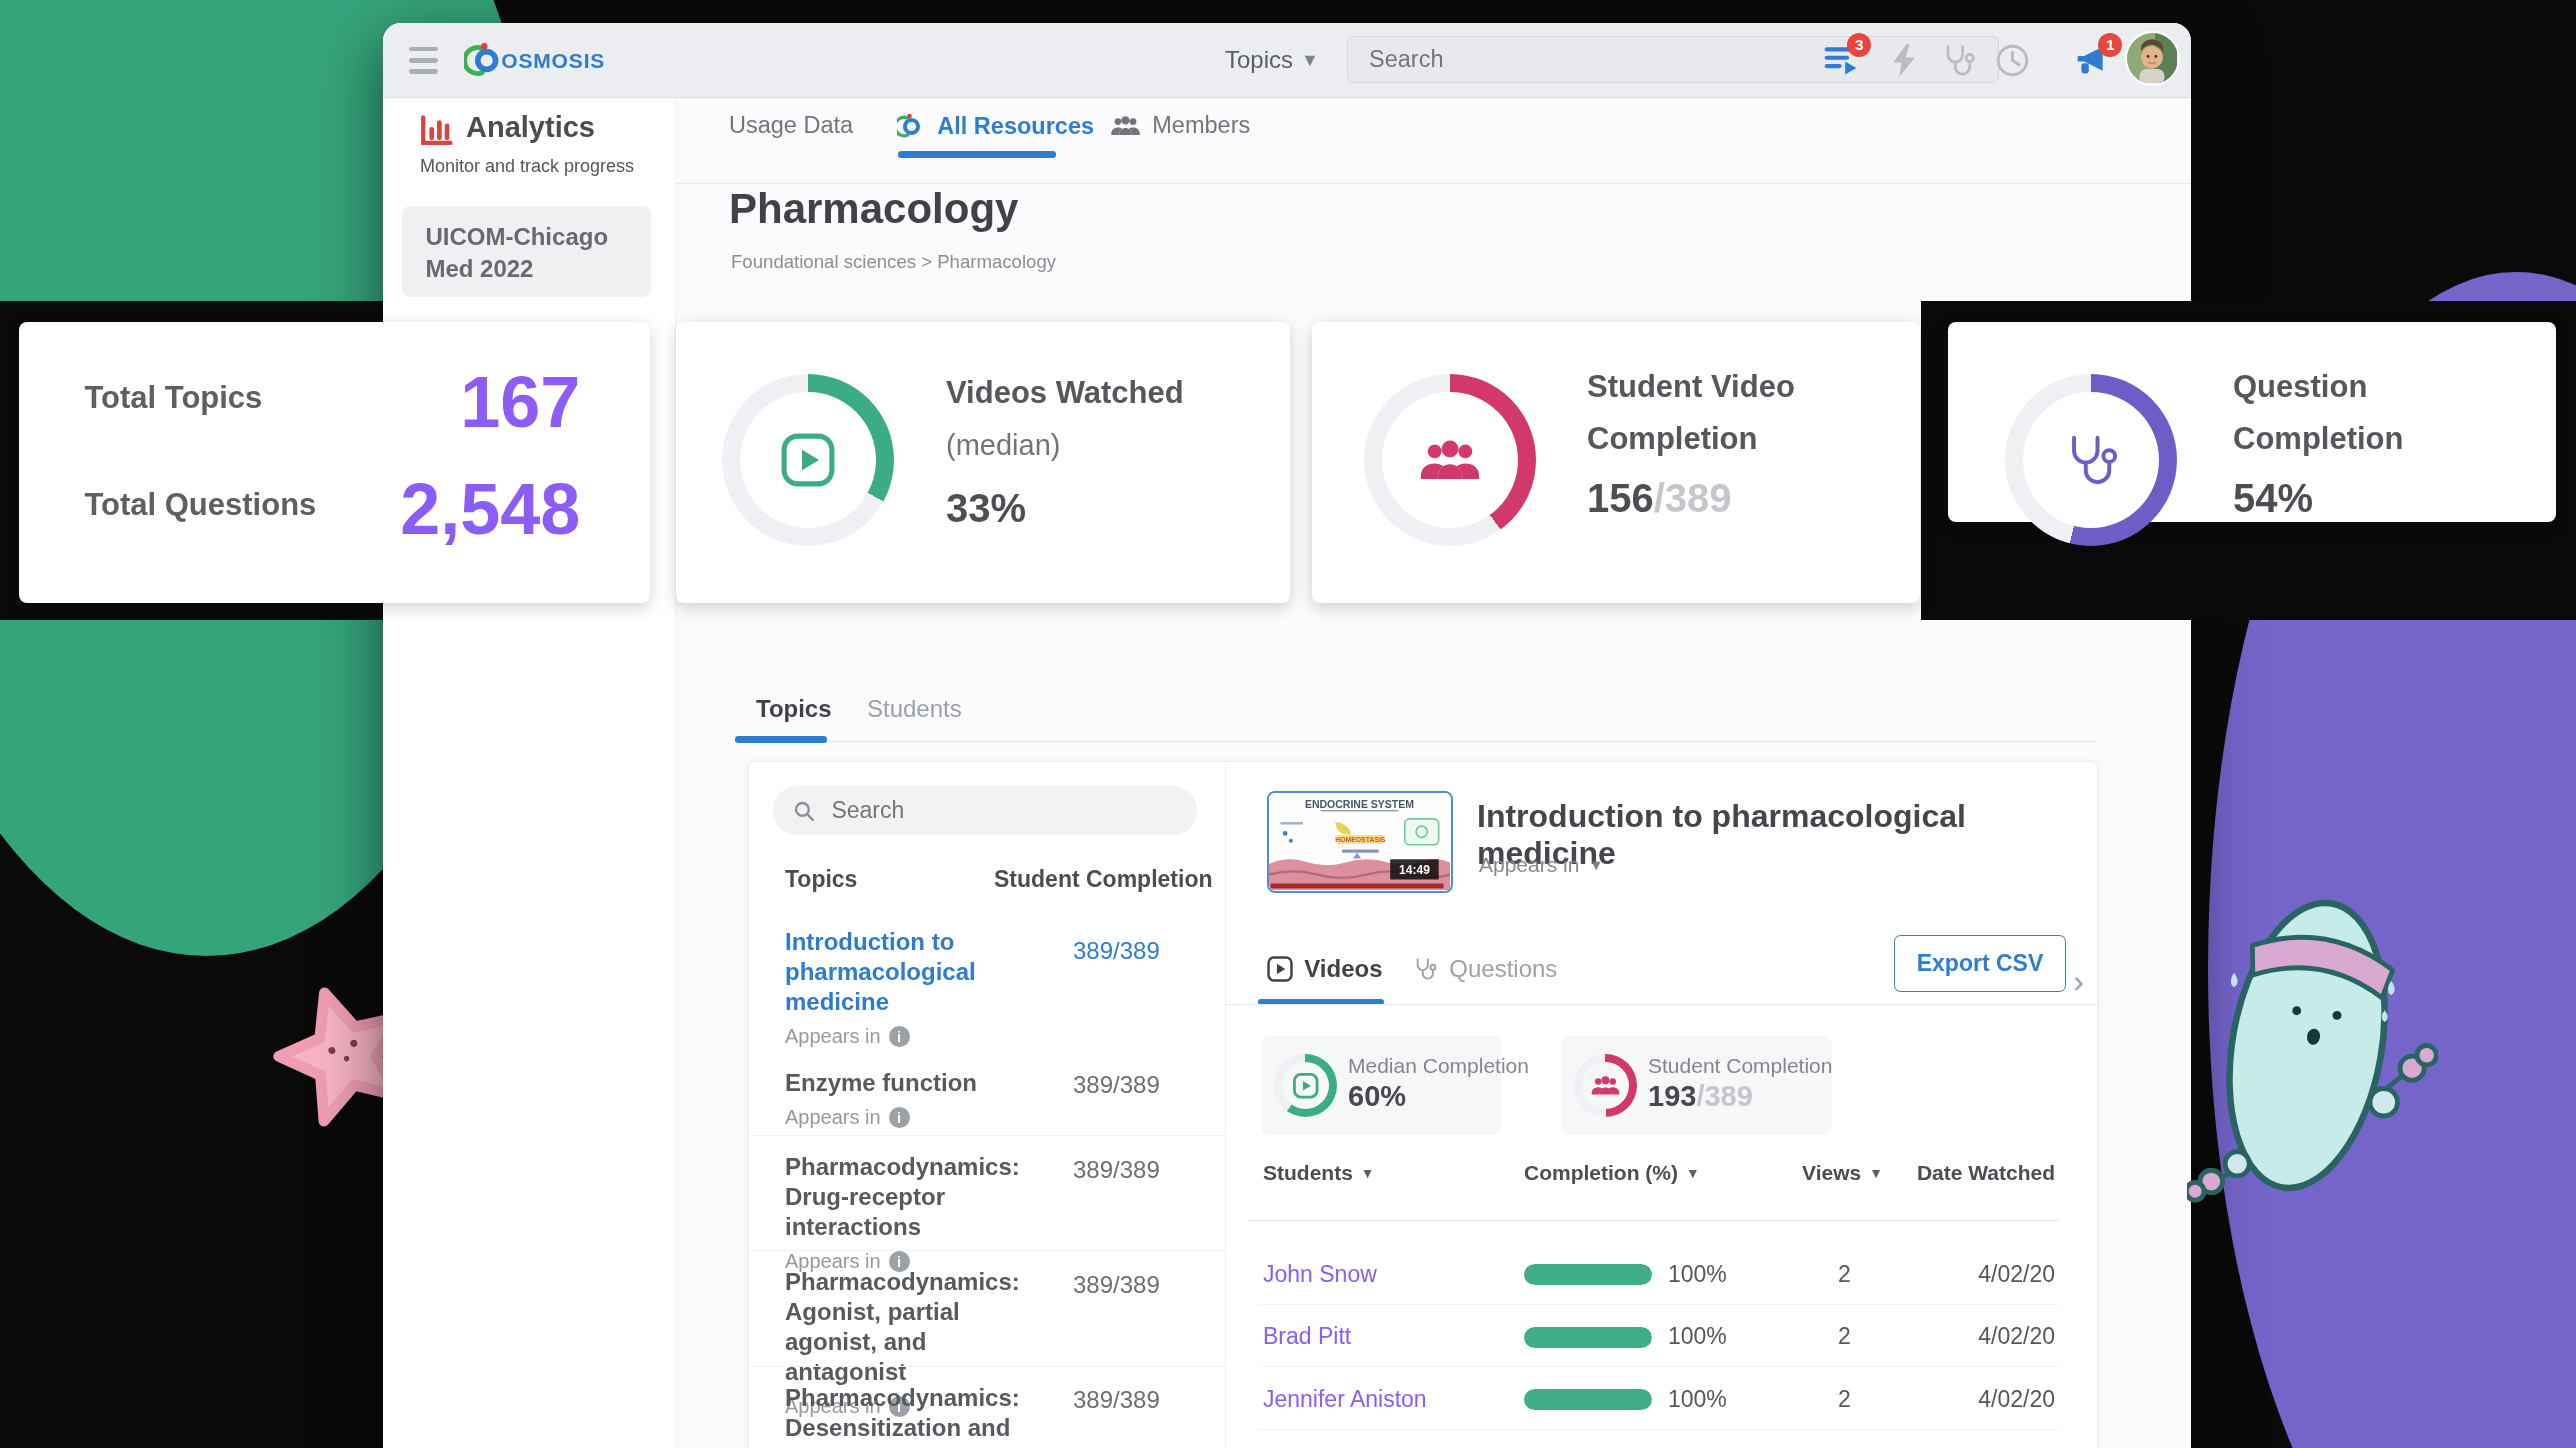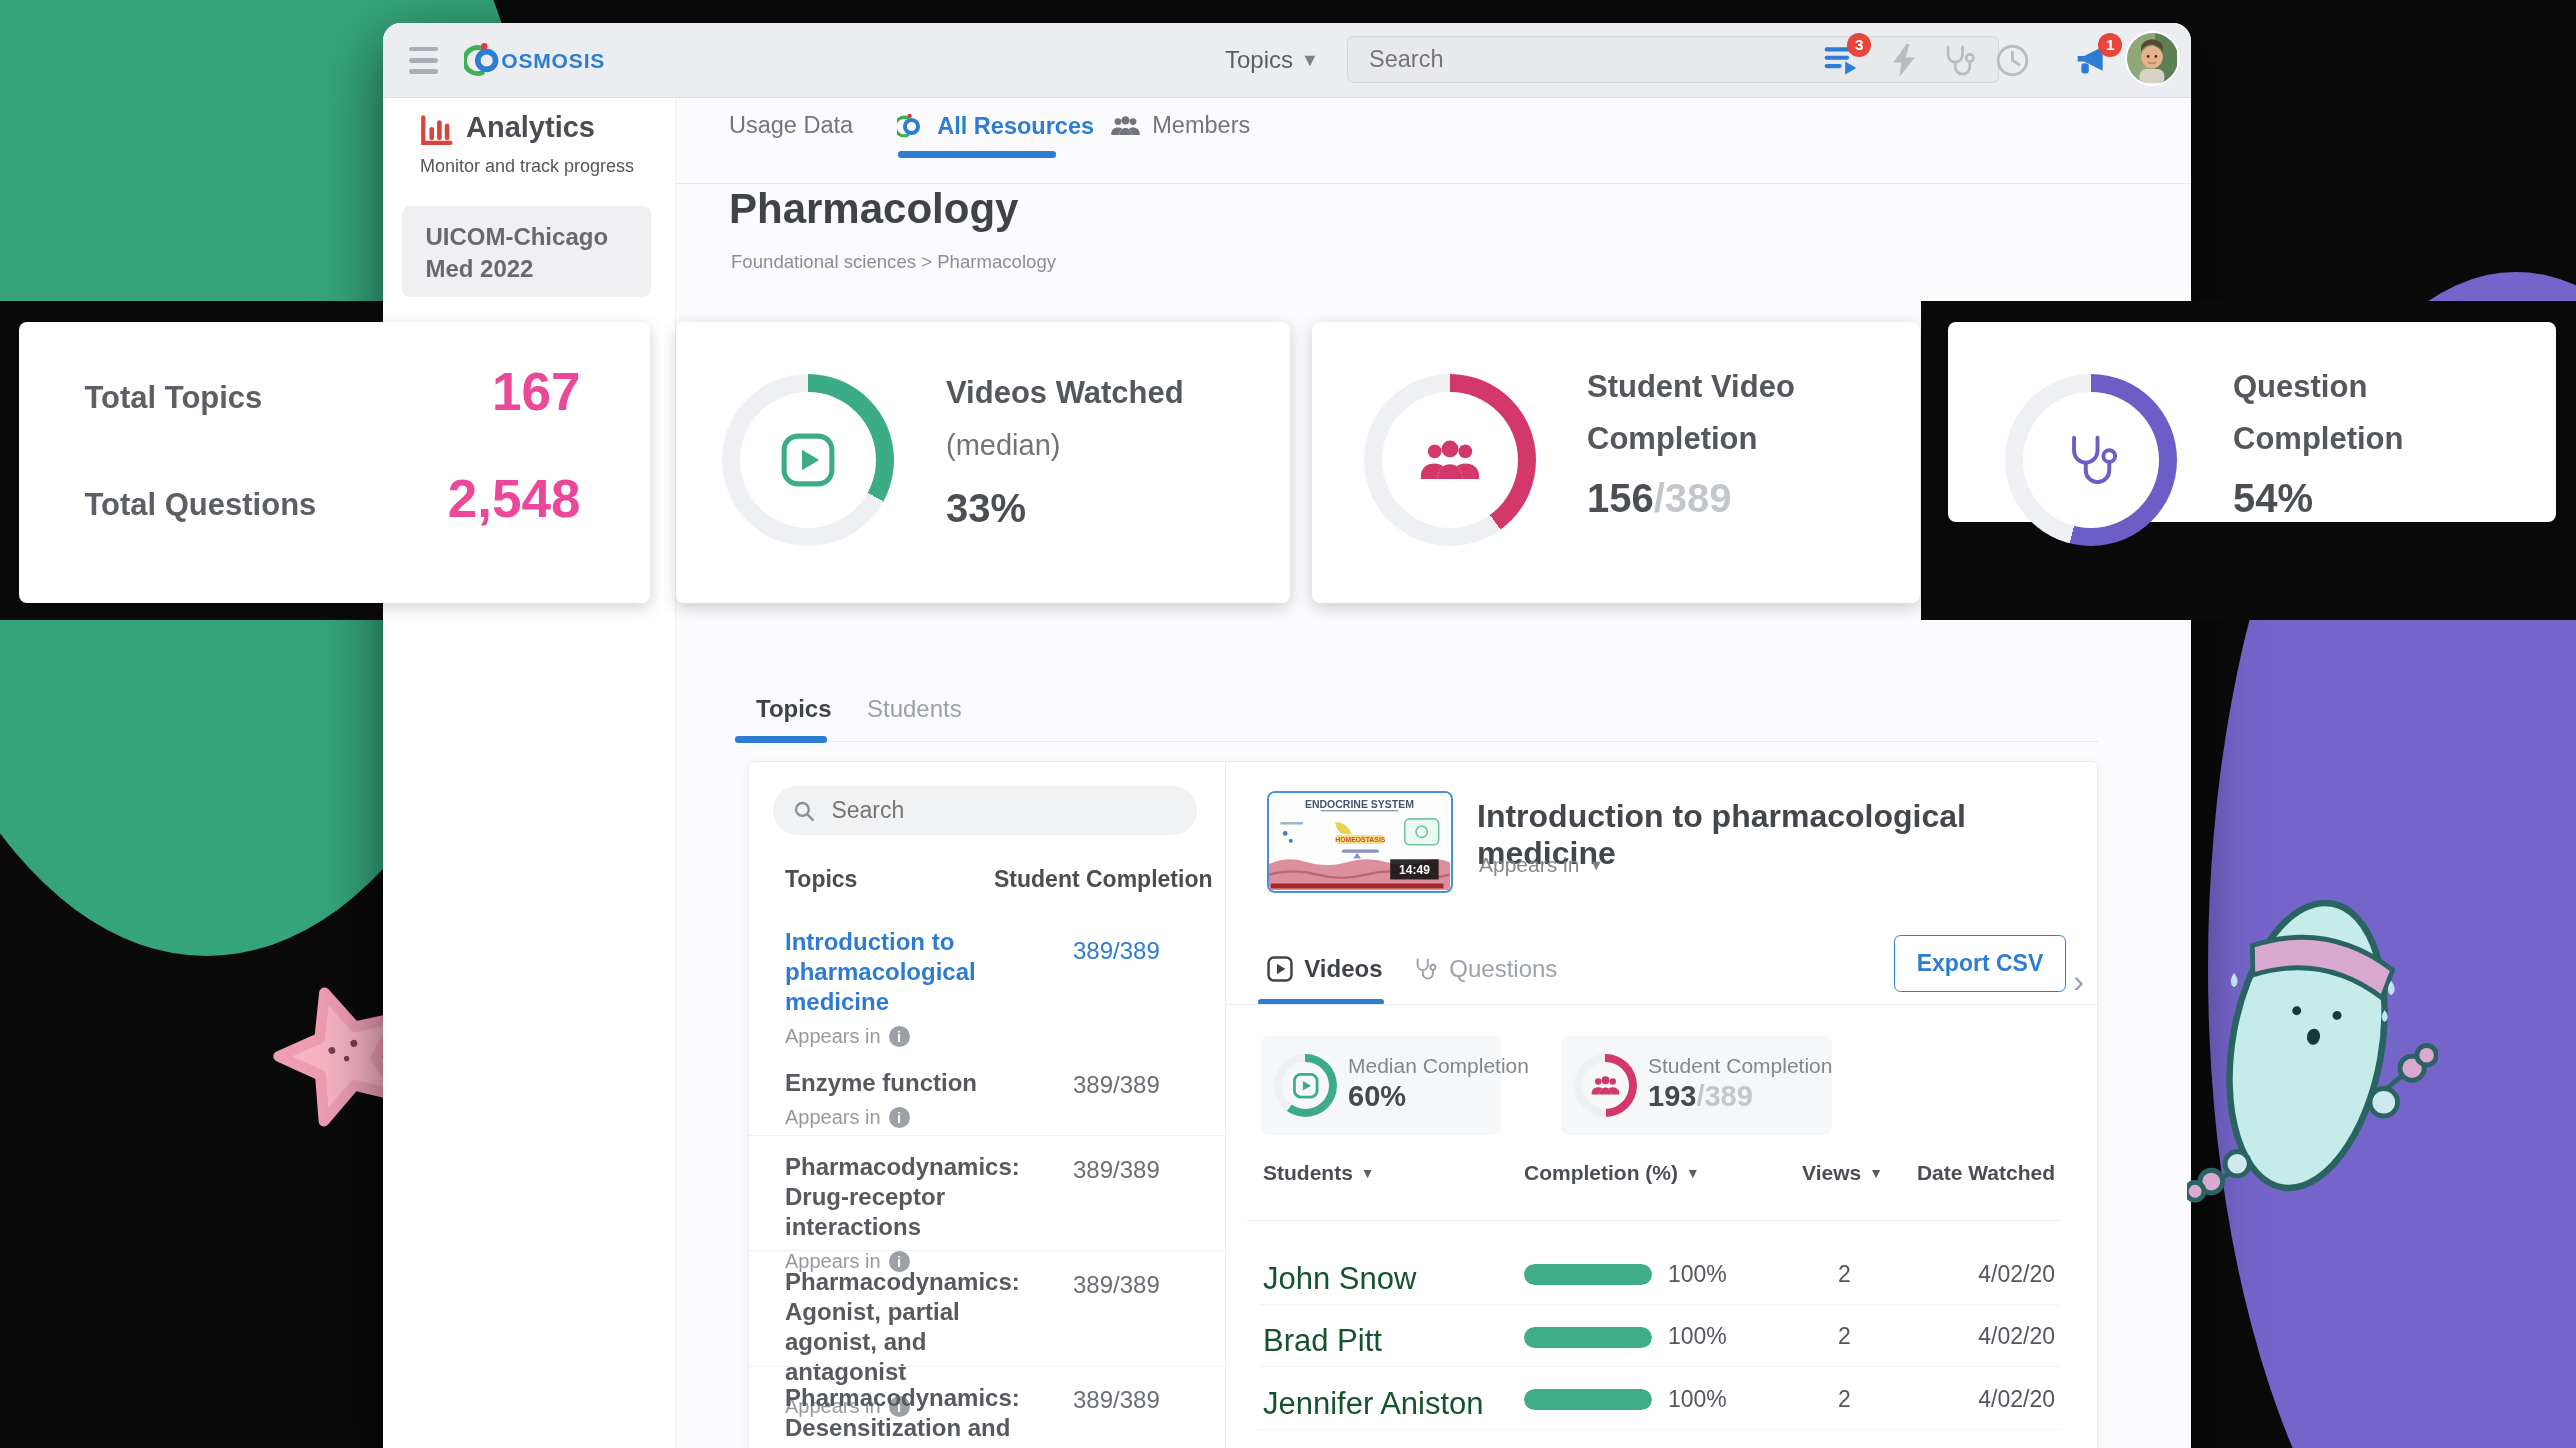--- a/index.html
+++ b/index.html
@@ -46,21 +46,21 @@
   .rtab.active{color:#2d7dd2;font-weight:bold;}
   .rtab-underline{position:absolute;left:515px;top:128px;width:158px;height:6.5px;border-radius:3.2px;background:#2d7dd2;}
   .ppl-icon{width:31px;height:24px;}
 
   .page-title{position:absolute;left:346px;top:162px;font-size:42px;font-weight:bold;color:#3f4347;}
   .breadcrumb{position:absolute;left:348px;top:228px;font-size:18.6px;color:#8b8e93;}
 
   
   .card{position:absolute;background:#fff;border-radius:8px;box-shadow:0 4.9px 16px rgba(0,0,0,.18);padding-left:23px;}
   .totals-label{position:absolute;left:65px;font-size:31px;font-weight:bold;color:#5c5f63;}
-  .totals-value{position:absolute;right:70px;font-size:53px;font-weight:bold;color:#ec4899;text-align:right;}
+  .totals-value{position:absolute;right:70px;font-size:72px;font-weight:bold;color:#8b5cf6;text-align:right;}
   .donut{position:absolute;border-radius:50%;background:#eef0f3;}
   .donut .hole{position:absolute;border-radius:50%;background:#fff;}
   .donut .dicon{position:absolute;display:flex;align-items:center;justify-content:center;}
   .card-title{font-size:31px;font-weight:bold;color:#54575b;line-height:52px;}
   .card-sub{font-size:29px;color:#707479;line-height:52px;}
   .card-value{font-size:40px;font-weight:bold;color:#4b4e52;}
   .card-total{color:#c3c6ca;font-weight:bold;}
 
   
   .ltab{position:absolute;font-size:24px;cursor:pointer;}
@@ -96,21 +96,21 @@
   .export-btn{position:absolute;left:1145px;top:173px;width:172px;height:57px;border:1.6px solid #2d7dd2;border-radius:6.5px;
               background:#fff;color:#2d7dd2;font-size:23px;font-weight:bold;font-family:inherit;cursor:pointer;}
   .chip{position:absolute;top:274px;height:99px;background:#f6f7f9;border-radius:8px;}
   .chip .donut{left:13px;top:18px;}
   .chip-label{position:absolute;left:87px;top:18px;font-size:21px;color:#83878c;white-space:nowrap;}
   .chip-value{position:absolute;left:87px;top:44px;font-size:29px;font-weight:bold;color:#45484c;}
   .chip-total{color:#c3c6ca;}
   .th{position:absolute;top:399px;font-size:21px;font-weight:bold;color:#4a4e53;display:flex;align-items:center;gap:8px;cursor:pointer;}
   .caret{font-size:13.8px;color:#5b5f64;}
   .thead-divider{position:absolute;left:498px;top:458px;width:812px;height:0.8px;background:#e7e9ec;}
-  .trow-name{position:absolute;left:514px;font-size:31px;color:#14532d;}
+  .trow-name{position:absolute;left:514px;font-size:23px;color:#8b5cf6;}
   .bar{position:absolute;left:775px;width:128px;height:21px;border-radius:10.5px;background:#e5e7ea;overflow:hidden;}
   .bar i{display:block;height:100%;background:#3fae88;border-radius:10.5px;}
   .trow-pct{position:absolute;left:919px;font-size:23px;color:#53575c;}
   .trow-views{position:absolute;left:1071px;width:49px;text-align:center;font-size:23px;color:#53575c;}
   .trow-date{position:absolute;right:42px;font-size:23px;color:#53575c;}
   .trow-divider{position:absolute;left:510px;width:800px;height:0.8px;background:#f2f3f5;}
 
   .char{pointer-events:none;}
 </style>
 </head>

